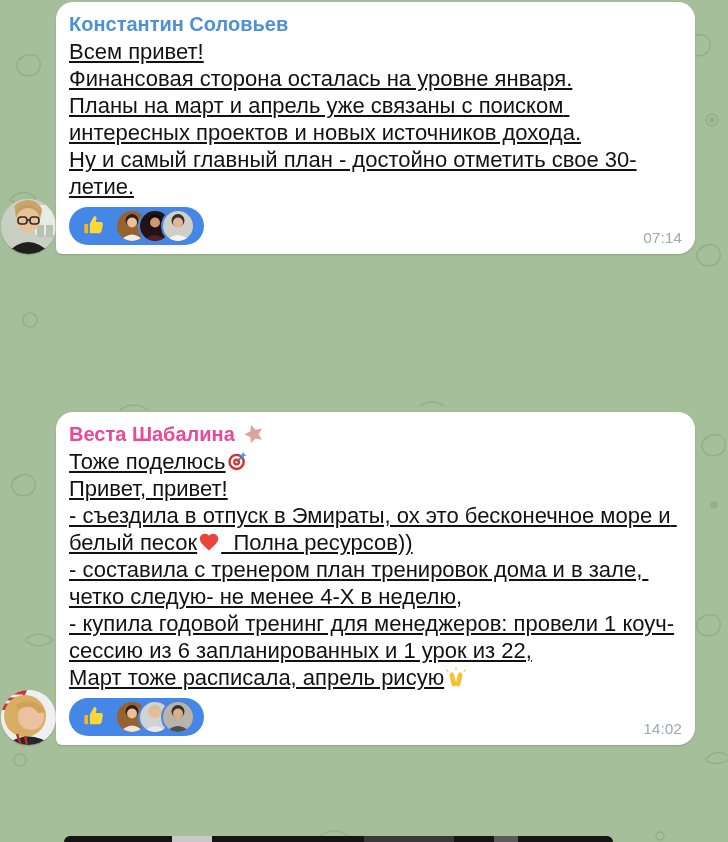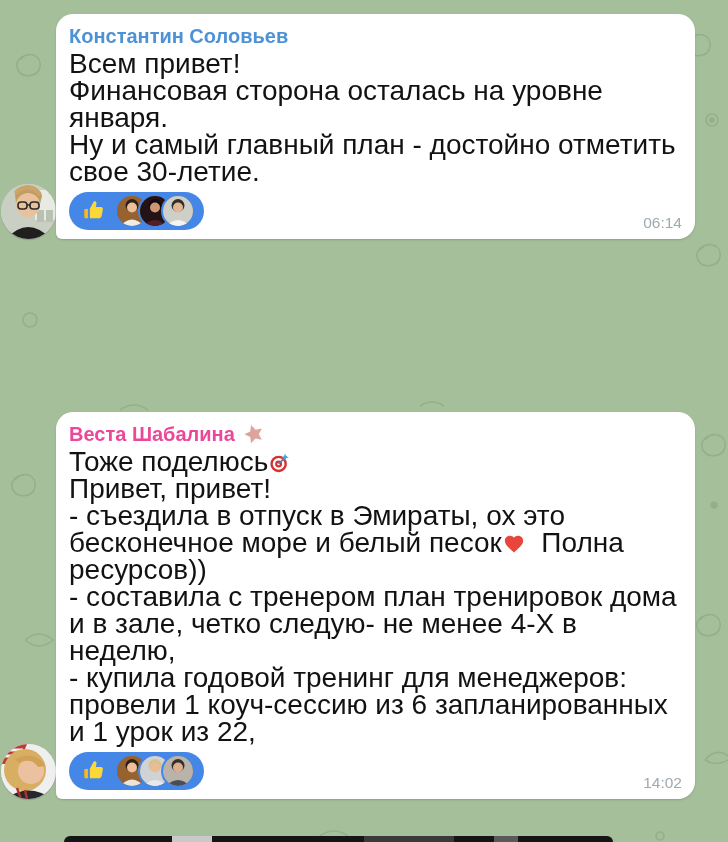--- a/index.html
+++ b/index.html
@@ -17,21 +17,21 @@
     position:relative;background:#ffffff;border-radius:17px;
     border-bottom-left-radius:6px;
     box-shadow:0 1px 2px rgba(62,80,60,.25);
     padding:8px 13px 9px 13px;box-sizing:border-box;width:100%;
   }
   .author{
     font-weight:bold;font-size:20px;line-height:28px;
     display:flex;align-items:center;gap:7px;
   }
   .author .star-badge{display:inline-flex;width:24px;height:24px;}
-  .msg-text{font-size:28px;line-height:27px;color:#121212;}
+  .msg-text{font-size:22px;line-height:27px;color:#121212;text-decoration:underline;}
   .msg-text .line{white-space:pre-wrap;}
   .emoji{display:inline-flex;vertical-align:-3px;width:22px;height:22px;margin:0 1px;}
   .emoji svg{width:22px;height:22px;}
 
   .reaction-pill{
     display:inline-flex;align-items:center;
     background:#4587e6;border-radius:20px;height:38px;
     padding:0 9px 0 12px;margin-top:7px;cursor:pointer;
   }
   .thumb-icon{display:inline-flex;width:26px;height:26px;margin-right:8px;}
@@ -82,21 +82,21 @@
     <circle cx="20" cy="760" r="6"></circle>
     <path d="M320 836 q14 -10 28 0"></path>
     <path d="M120 410 q14 -10 28 0"></path>
     <path d="M420 406 q12 -8 24 0"></path>
     <circle cx="660" cy="836 " r="4"></circle>
   </g>
 </svg>
 
 <div class="page">
 
-  <div class="msg" style="top:14px;">
+  <div class="msg" style="top:2px;">
     <div class="avatar">
       <svg viewBox="0 0 55 55" width="55" height="55">
         <rect width="55" height="55" fill="#c9cfc2"></rect>
         <rect x="34" y="6" width="20" height="30" fill="#e7ebe3"></rect>
         <rect x="36" y="26" width="7" height="12" fill="#b9c2b2"></rect>
         <rect x="45" y="26" width="7" height="12" fill="#b9c2b2"></rect>
         <path d="M14 10 a14 13 0 0 1 27 2 l-2 8 -24 0 z" fill="#c19c63"></path>
         <circle cx="27" cy="21" r="12" fill="#e9c29b"></circle>
         <path d="M13 8 a15 12 0 0 1 28 3 l-4 1 a12 10 0 0 0 -21 -1 z" fill="#caa469"></path>
         <rect x="17" y="18" width="9" height="7" rx="3" fill="none" stroke="#2a2a2a" stroke-width="1.6"></rect>
@@ -107,20 +107,21 @@
     </div>
 
     <div class="bubble">
       <div class="author" style="color:#4e92d6;">
         <span>Константин Соловьев</span>
       </div>
 
       <div class="msg-text">
           <div class="line">Всем привет!</div>
           <div class="line">Финансовая сторона осталась на уровне января.</div>
+          <div class="line">Планы на март и апрель уже связаны с поиском интересных проектов и новых источников дохода.</div>
           <div class="line">Ну и самый главный план - достойно отметить свое 30-летие.</div>
         </div>
 
       <div class="reaction-pill">
         <span class="thumb-icon">
           <svg viewBox="0 0 24 24">
             <path fill="#f5b91e" d="M6.5 10.2v8.6H4.3c-.7 0-1.3-.6-1.3-1.3v-6c0-.7.6-1.3 1.3-1.3h2.2z"></path>
             <path fill="#fdd835" d="M8.2 18.8v-8.8l3.3-6.4c.3-.6 1-.8 1.6-.6.9.3 1.4 1.3 1.2 2.2l-.7 3h4.9c1.1 0 1.9 1 1.7 2.1l-1.1 6.1c-.2 1.4-1.4 2.4-2.8 2.4H8.2z"></path>
           </svg>
         </span>
@@ -145,21 +146,21 @@
             <svg viewBox="0 0 30 30" width="30" height="30">
               <rect width="30" height="30" fill="#cfcfc9"></rect>
               <circle cx="15" cy="9.5" r="6.5" fill="#33302a"></circle>
               <circle cx="15" cy="11.5" r="5" fill="#e2b694"></circle>
               <path d="M3 30 Q15 18 27 30 Z" fill="#f4f3f0"></path>
             </svg>
           </span>
         </span>
       </div>
 
-      <span class="time">06:14</span>
+      <span class="time">07:14</span>
     </div>
   </div>
 
   <div class="msg" style="top:412px;">
     <div class="avatar">
       <svg viewBox="0 0 55 55" width="55" height="55">
         <rect width="55" height="55" fill="#efefef"></rect>
         <path d="M0 0 h26 l-8 20 H0 Z" fill="#c23a34"></path>
         <path d="M0 6 l22 0 M0 12 l19 0" stroke="#f3efec" stroke-width="3"></path>
         <circle cx="24" cy="26" r="21" fill="#d7ae62"></circle>
@@ -188,20 +189,31 @@
                 <circle cx="10.5" cy="13" r="1.4" fill="#ffffff"></circle>
                 <path d="M10.5 13 L19 4.5" stroke="#607d8b" stroke-width="1.8"></path>
                 <path d="M17.5 1.5 l1.2 3 3 1.2 -3 1.2 -1.2 3 -1.2 -3 -3 -1.2 3 -1.2z" fill="#42a5f5"></path>
               </svg></span></div>
           <div class="line">Привет, привет!</div>
           <div class="line">- съездила в отпуск в Эмираты, ох это бесконечное море и белый песок<span class="emoji"><svg viewBox="0 0 24 24">
                 <path fill="#e8453c" d="M12 21.35l-1.45-1.32C5.4 15.36 2 12.28 2 8.5 2 5.42 4.42 3 7.5 3c1.74 0 3.41.81 4.5 2.09C13.09 3.81 14.76 3 16.5 3 19.58 3 22 5.42 22 8.5c0 3.78-3.4 6.86-8.55 11.54L12 21.35z"></path>
               </svg></span>  Полна ресурсов))</div>
           <div class="line">- составила с тренером план тренировок дома и в зале, четко следую- не менее 4-Х в неделю,</div>
           <div class="line">- купила годовой тренинг для менеджеров: провели 1 коуч-сессию из 6 запланированных и 1 урок из 22,</div>
+          <div class="line">Март тоже расписала, апрель рисую<span class="emoji"><svg viewBox="0 0 26 24">
+                <g fill="#fbc02d">
+                  <path d="M6.5 23 L6.5 11 Q6.5 8 8.5 7 L10.5 6.2 Q12 7.4 12 10 L12 23 Z" transform="rotate(-14 9 15)"></path>
+                  <path d="M14 23 L14 10 Q14 7.4 15.5 6.2 L17.5 7 Q19.5 8 19.5 11 L19.5 23 Z" transform="rotate(14 17 15)"></path>
+                </g>
+                <g stroke="#fbc02d" stroke-width="1.3" fill="none" stroke-linecap="round">
+                  <path d="M3.5 5.5 L1.8 3.5"></path>
+                  <path d="M22.5 5.5 L24.2 3.5"></path>
+                  <path d="M13 3.2 L13 1"></path>
+                </g>
+              </svg></span></div>
         </div>
 
       <div class="reaction-pill">
         <span class="thumb-icon">
           <svg viewBox="0 0 24 24">
             <path fill="#f5b91e" d="M6.5 10.2v8.6H4.3c-.7 0-1.3-.6-1.3-1.3v-6c0-.7.6-1.3 1.3-1.3h2.2z"></path>
             <path fill="#fdd835" d="M8.2 18.8v-8.8l3.3-6.4c.3-.6 1-.8 1.6-.6.9.3 1.4 1.3 1.2 2.2l-.7 3h4.9c1.1 0 1.9 1 1.7 2.1l-1.1 6.1c-.2 1.4-1.4 2.4-2.8 2.4H8.2z"></path>
           </svg>
         </span>
         <span class="r-avatars">

